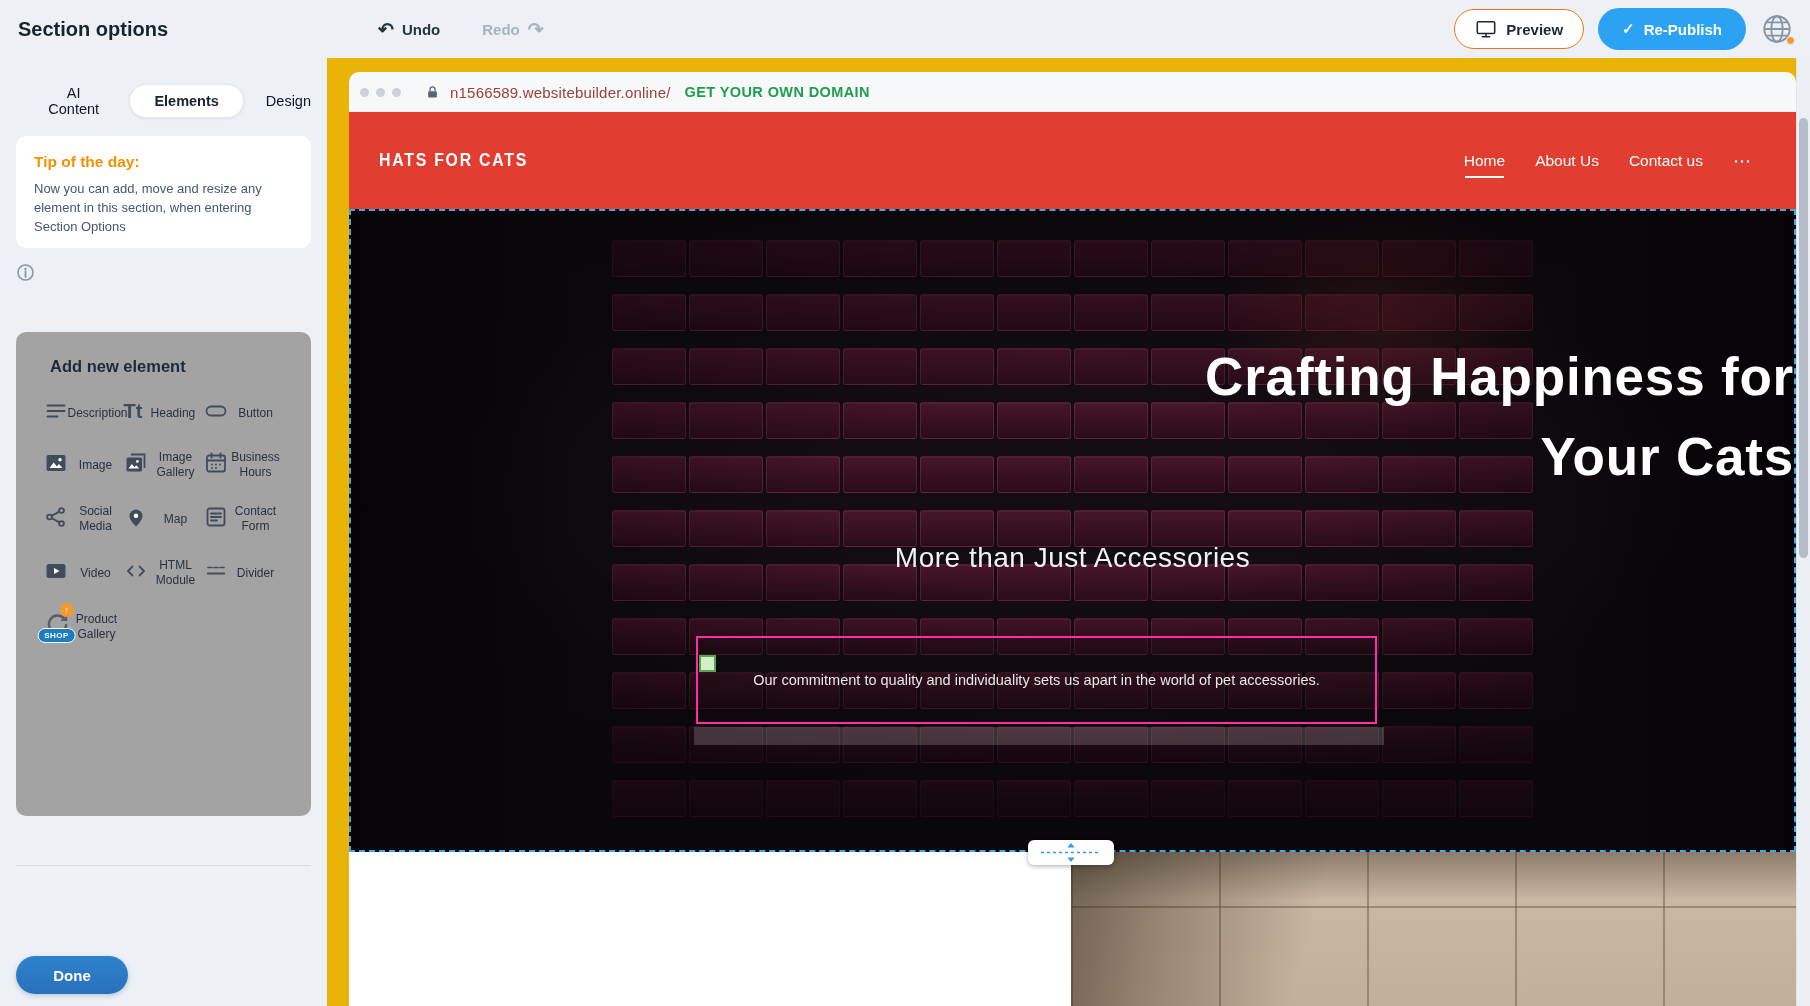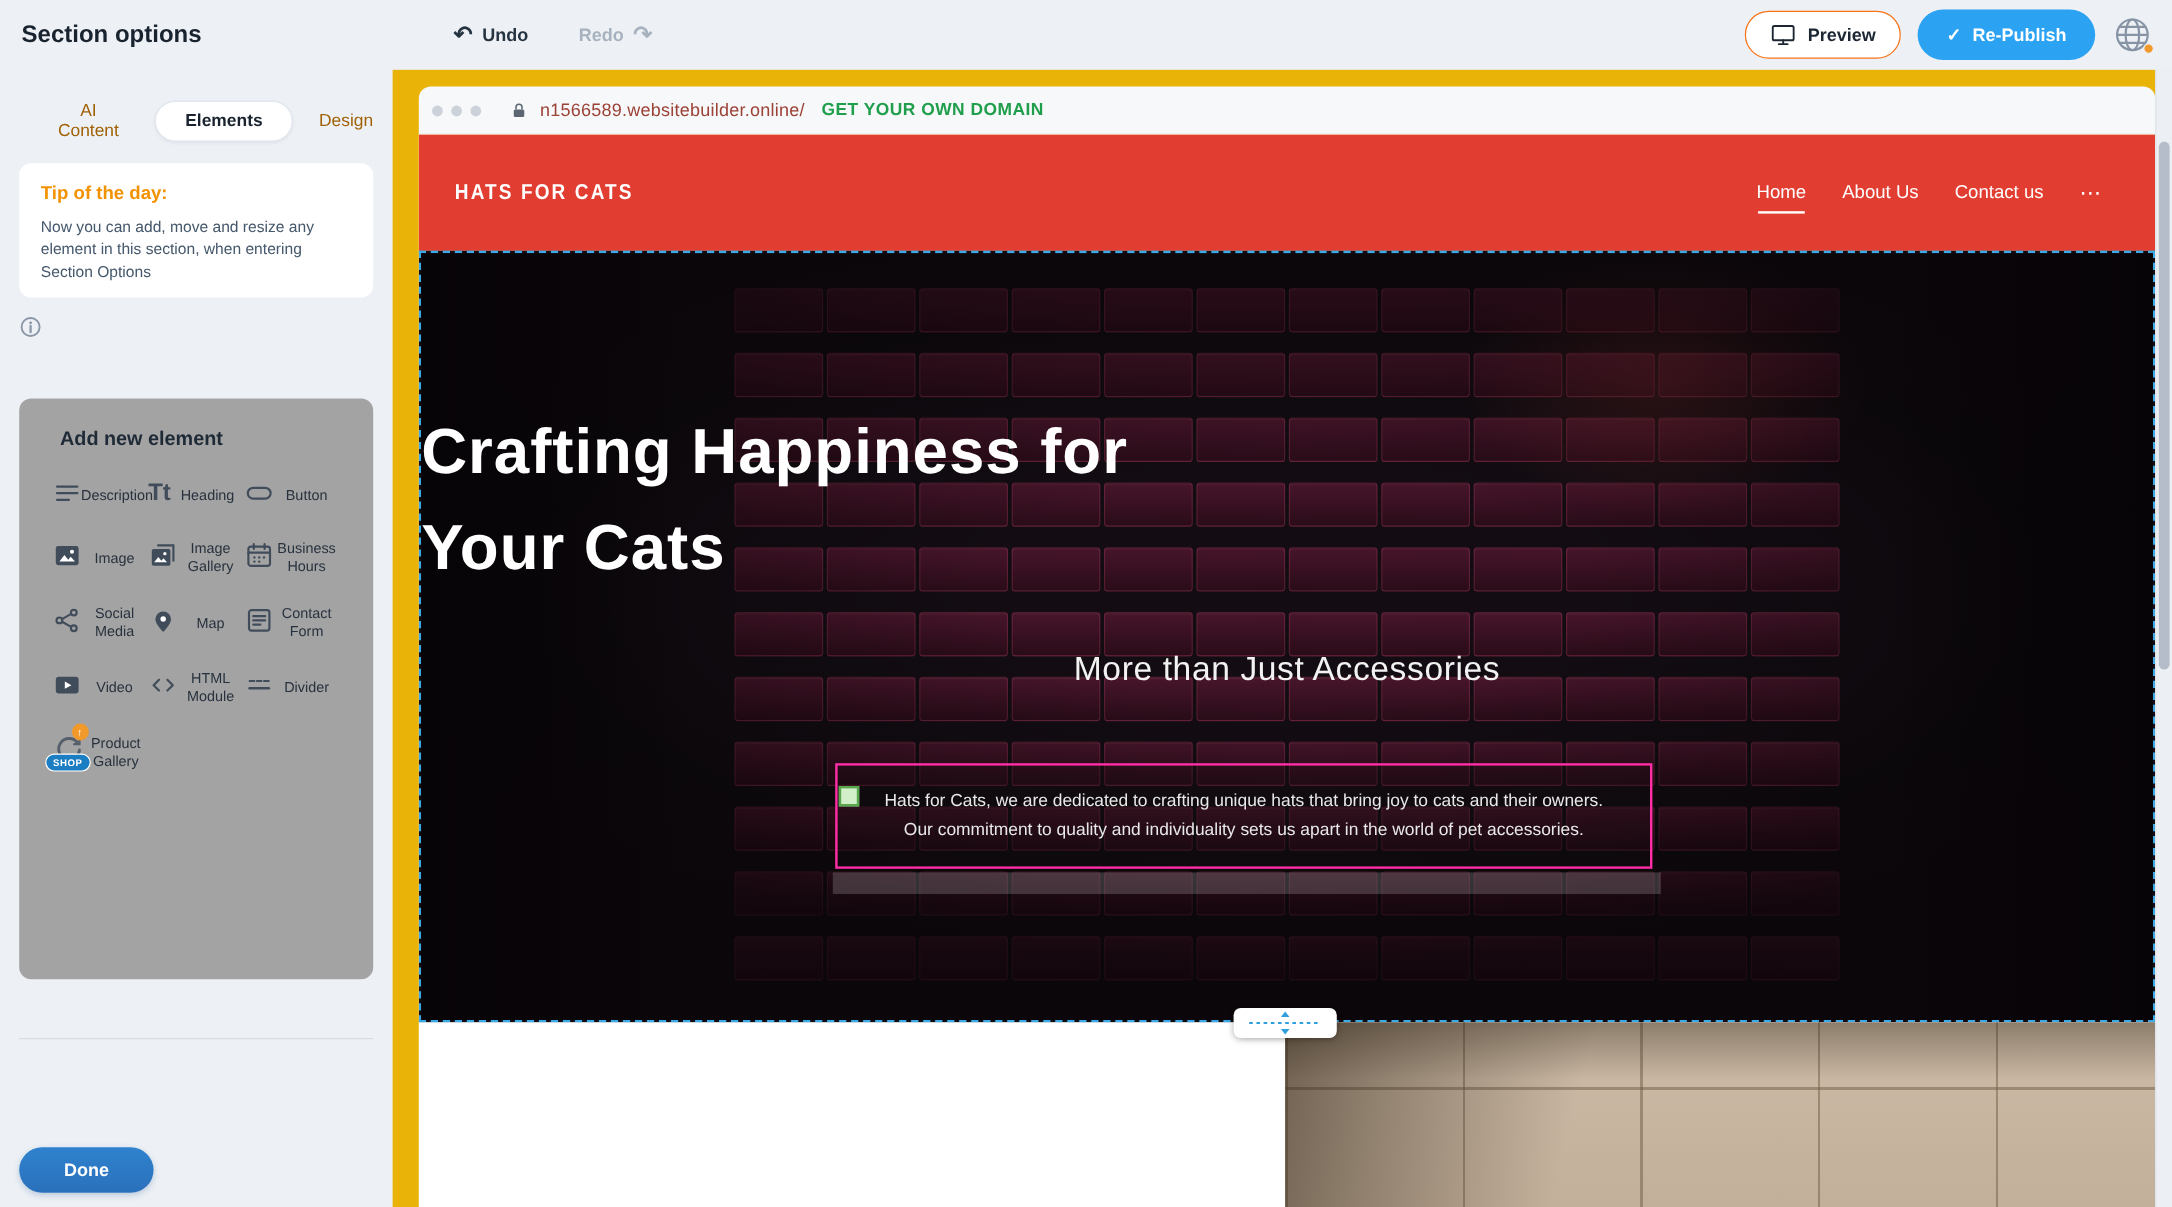--- a/index.html
+++ b/index.html
@@ -20,21 +20,21 @@
                background:#fff;border:1px solid #f97316;font-family:inherit;font-size:15px;font-weight:700;color:#1c2733;cursor:pointer;}
   .republish-btn{display:flex;align-items:center;gap:9px;height:42px;padding:0 24px;border-radius:21px;
                background:#2ba2f2;border:none;color:#fff;font-family:inherit;font-size:15px;font-weight:700;cursor:pointer;}
   .globe-wrap{position:relative;width:34px;height:34px;cursor:pointer;}
   .globe-dot{position:absolute;right:-1px;bottom:1px;width:9px;height:9px;border-radius:50%;background:#f2992c;border:1.5px solid #edf1f6;}
 
   
   .sidebar{position:absolute;top:58px;left:0;width:327px;bottom:0;background:#edf1f6;z-index:20;}
   .tabs{position:absolute;top:26px;left:24px;display:flex;align-items:center;gap:6px;}
   .tab{height:34px;display:flex;align-items:center;padding:0 16px;border-radius:17px;
-       font-size:14.5px;color:#a16207;cursor:pointer;background:transparent;border:none;font-family:inherit;}
+       font-size:14.5px;color:#0f172a;cursor:pointer;background:transparent;border:none;font-family:inherit;}
   .tab.active{background:#fff;border:1px solid #e2e7ee;box-shadow:0 1px 3px rgba(20,40,70,.08);
        font-weight:700;color:#19242f;padding:0 24px;}
   .tip-card{position:absolute;top:78px;left:16px;width:295px;height:112px;background:#fff;border-radius:10px;
        padding:17px 18px;}
   .tip-title{color:#f39200;font-size:15.5px;font-weight:700;margin-bottom:9px;}
   .tip-body{font-size:13px;color:#44576b;line-height:1.45;}
   .mobile-row{position:absolute;top:205px;left:16px;display:flex;align-items:center;gap:28px;}
   .edit-mobile-btn{height:52px;padding:0 18px 0 24px;border-radius:26px;border:none;cursor:pointer;
        background:linear-gradient(#2f82ce,#2a70bb);color:#fff;font-family:inherit;font-size:15px;font-weight:700;
        display:flex;align-items:center;gap:13px;box-shadow:0 2px 5px rgba(30,80,140,.25);}
@@ -77,21 +77,21 @@
         border:2px dashed #3aa9e6;}
   .tile-grid{position:absolute;left:261px;top:29px;width:921px;display:grid;
         grid-template-columns:repeat(12,74px);column-gap:3px;row-gap:17px;}
   .tile{height:37px;border-radius:3px;background:linear-gradient(180deg,#47152a 0%,#2a0c19 100%);
         border:1px solid rgba(205,75,105,.25);box-shadow:inset 0 1px 0 rgba(255,255,255,.05);}
   .hero-glow{position:absolute;left:60%;top:-10px;width:340px;height:230px;
         background:radial-gradient(closest-side,rgba(160,55,55,.28),rgba(160,55,55,0));}
   .vignette{position:absolute;inset:0;pointer-events:none;background:
         linear-gradient(90deg,rgba(6,3,6,.85),rgba(6,3,6,0) 16%,rgba(6,3,6,0) 84%,rgba(6,3,6,.85)),
         radial-gradient(ellipse 55% 48% at 50% 44%,rgba(0,0,0,0) 32%,rgba(0,0,0,.42) 80%,rgba(8,4,7,.72) 100%);}
-  .hero-heading{position:absolute;top:126px;left:0;right:0;text-align:left;color:#fff;
+  .hero-heading{position:absolute;top:126px;left:0;right:0;text-align:right;color:#fff;
         font-size:53px;font-weight:600;line-height:80px;letter-spacing:.8px;cursor:pointer;}
   .hero-heading span{display:block;}
   .hero-sub{position:absolute;top:331px;left:0;right:0;text-align:center;color:#f2f2f2;
         font-size:28px;letter-spacing:.5px;cursor:pointer;}
   .para-box{position:absolute;left:345px;top:425px;width:681px;height:88px;border:2px solid #ff2ea6;
         background:rgba(28,14,22,.18);display:flex;flex-direction:column;align-items:center;justify-content:center;
         padding:0 8px;cursor:move;}
   .para-line{color:#e8e8e8;font-size:14.5px;line-height:24px;white-space:nowrap;text-align:center;}
   .green-handle{position:absolute;left:1px;top:17px;width:17px;height:17px;background:#d2efca;
         border:2px solid #58a74d;cursor:grab;}
@@ -497,21 +497,20 @@
         <div class="vignette"></div>
 
         <div class="hero-heading">
           <span>Crafting Happiness for</span>
           <span>Your Cats</span>
         </div>
         <div class="hero-sub">More than Just Accessories</div>
 
         <div class="para-box">
           <span class="green-handle"></span>
-          <span class="para-line">Hats for Cats, we are dedicated to crafting unique hats that bring joy to cats and their owners.</span>
           <span class="para-line">Our commitment to quality and individuality sets us apart in the world of pet accessories.</span>
         </div>
         <div class="para-shadow"></div>
       </div>
 
       <div class="resize-pill">
         <span>
           <svg width="70" height="21" viewBox="0 0 70 21">
             <line x1="5" y1="10.5" x2="65" y2="10.5" stroke="#2f9fe0" stroke-width="1.6" stroke-dasharray="3 3"></line>
             <path d="M35 1l3.6 4.4h-7.2z" fill="#2f9fe0"></path>

